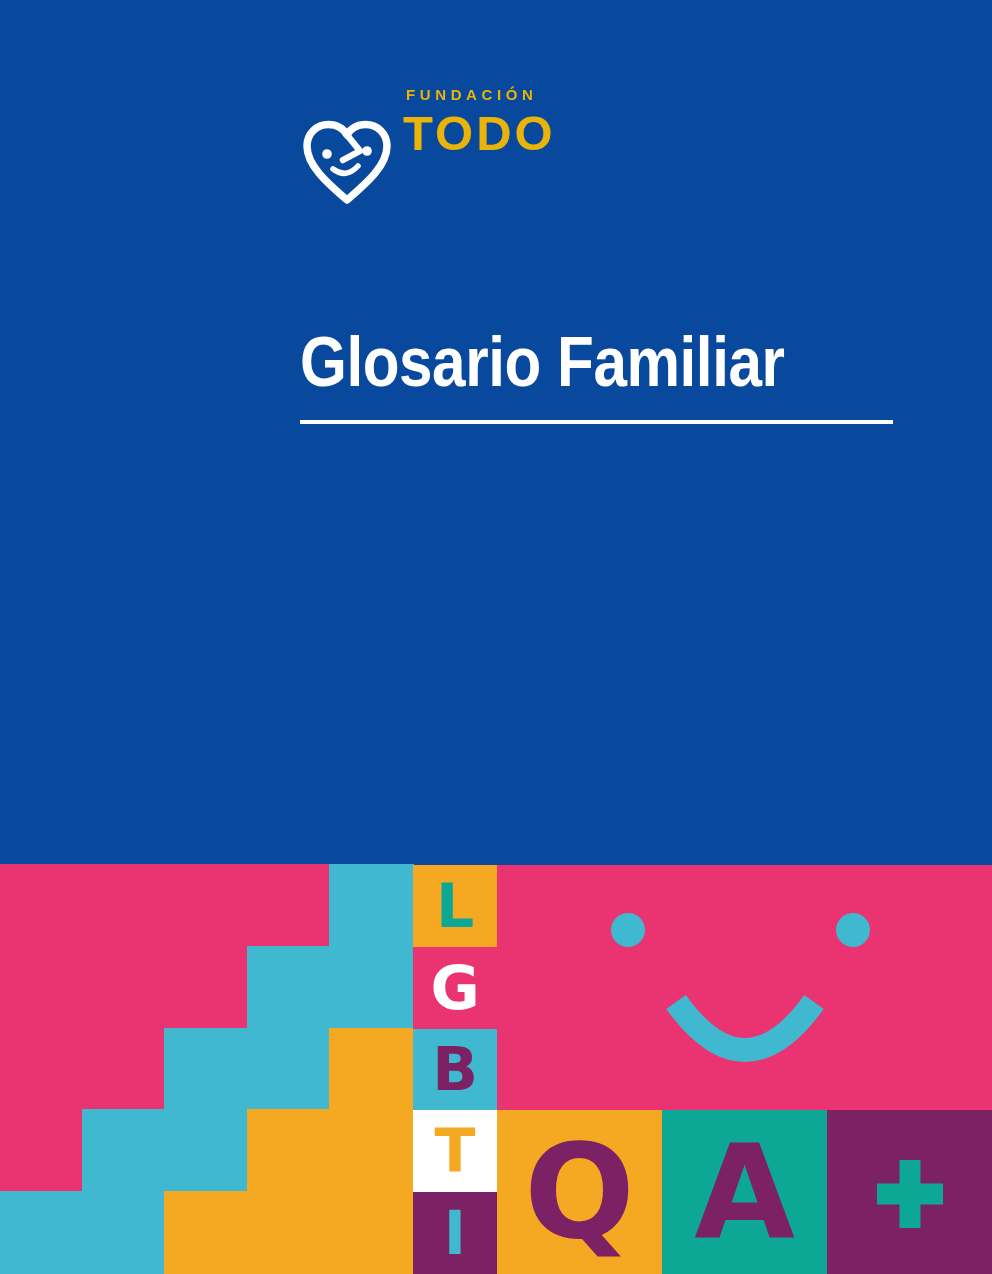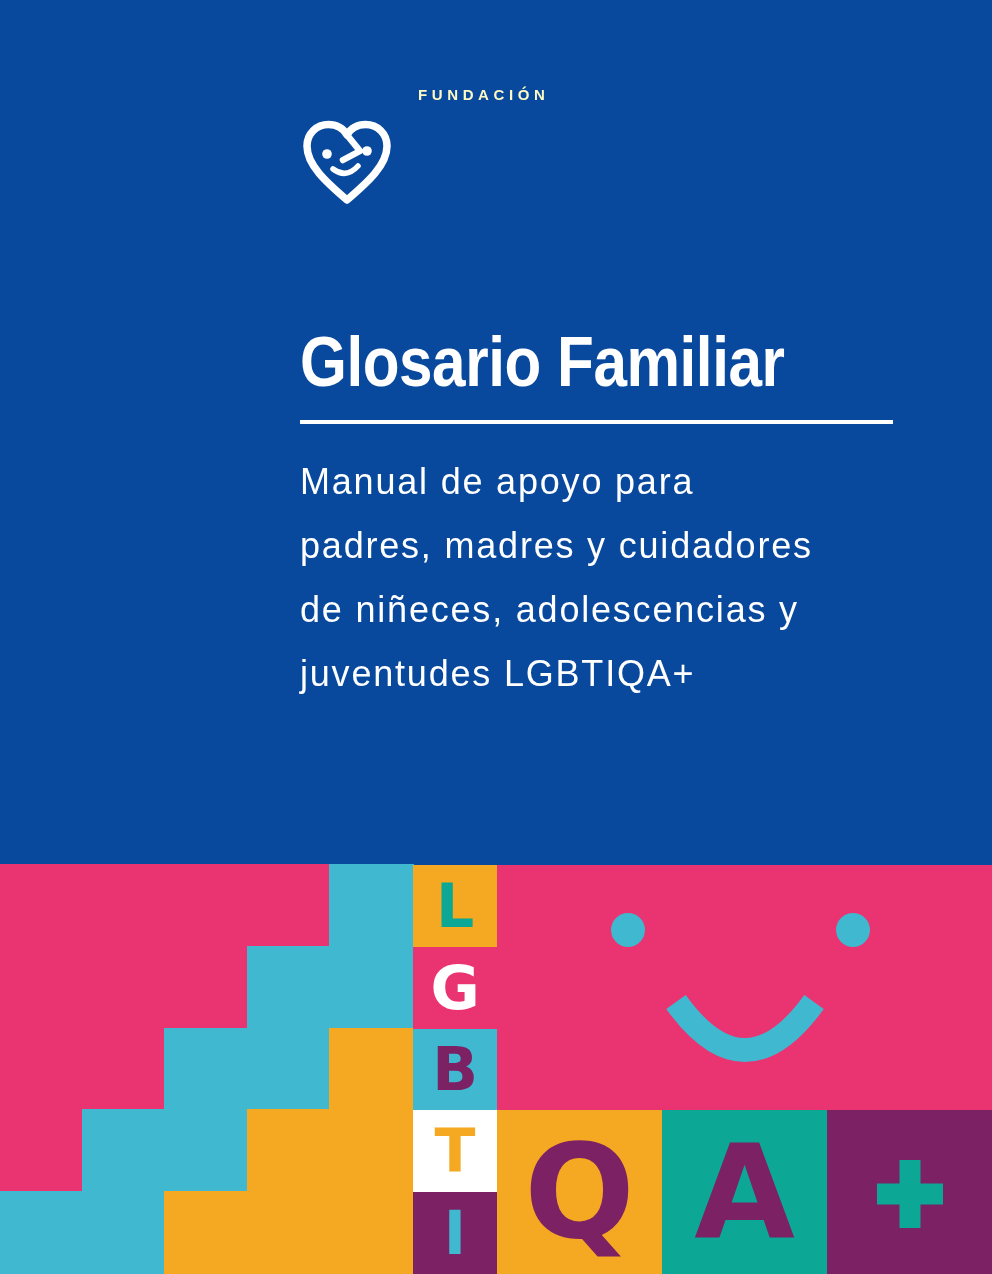--- a/index.html
+++ b/index.html
@@ -8,21 +8,21 @@
     width:992px;height:1274px;
     margin:0 auto;
     overflow:hidden;
     background:#08499e;
     font-family:"Liberation Sans", sans-serif;
   }
 
   
   .brand{position:absolute;left:297px;top:86px;}
   .heart-logo{position:absolute;left:0;top:26px;width:100px;height:100px;}
-  .brand-text{position:absolute;left:106px;top:0;white-space:nowrap;color:#fef9c3;margin-left:12px;}
+  .brand-text{position:absolute;left:106px;top:0;white-space:nowrap;color:#eab308;}
   .brand-org{
     font-size:15px;font-weight:700;letter-spacing:4.6px;
     margin:0 0 7px 3px;
   }
   .brand-name{
     font-size:49px;font-weight:700;letter-spacing:3px;
     line-height:46px;margin:0;
   }
 
   
@@ -88,32 +88,27 @@
   <div class="brand">
     <svg class="heart-logo" viewBox="0 0 100 92" fill="none">
       <path d="M50 84 C29 66 10 49 10 30 C10 17.5 19.5 8.5 31.5 8.5 C39.5 8.5 46.5 12.5 50 19 C53.5 12.5 60.5 8.5 68.5 8.5 C80.5 8.5 90 17.5 90 30 C90 49 71 66 50 84 Z" stroke="#ffffff" stroke-width="7.5" stroke-linejoin="round" stroke-linecap="round"></path>
       <path d="M50 19 L63 35 L46 44" stroke="#ffffff" stroke-width="6.5" stroke-linejoin="round" stroke-linecap="round"></path>
       <circle cx="30" cy="38" r="4.8" fill="#ffffff"></circle>
       <circle cx="70" cy="35" r="4.8" fill="#ffffff"></circle>
       <path d="M36 53 Q 49 63 61 50" stroke="#ffffff" stroke-width="5.5" stroke-linecap="round" fill="none"></path>
     </svg>
     <div class="brand-text">
       <div class="brand-org">FUNDACIÓN</div>
+      <div class="brand-name">TODO</div>
     </div>
   </div>
 
   <h1 class="title">Glosario Familiar</h1>
   <div class="divider"></div>
 
-  <div class="subtitle">
-    <div>Manual de apoyo para</div>
-    <div>padres, madres y cuidadores</div>
-    <div>de niñeces, adolescencias y</div>
-    <div>juventudes LGBTIQA+</div>
-  </div>
 
   <div class="mosaic">
     <div class="stairs">
         <div class="stair-cell" style="background: rgb(234, 52, 114); outline: rgb(234, 52, 114) solid 1px;"></div>
         <div class="stair-cell" style="background: rgb(234, 52, 114); outline: rgb(234, 52, 114) solid 1px;"></div>
         <div class="stair-cell" style="background: rgb(234, 52, 114); outline: rgb(234, 52, 114) solid 1px;"></div>
         <div class="stair-cell" style="background: rgb(234, 52, 114); outline: rgb(234, 52, 114) solid 1px;"></div>
         <div class="stair-cell" style="background: rgb(63, 184, 208); outline: rgb(63, 184, 208) solid 1px;"></div>
         <div class="stair-cell" style="background: rgb(234, 52, 114); outline: rgb(234, 52, 114) solid 1px;"></div>
         <div class="stair-cell" style="background: rgb(234, 52, 114); outline: rgb(234, 52, 114) solid 1px;"></div>

